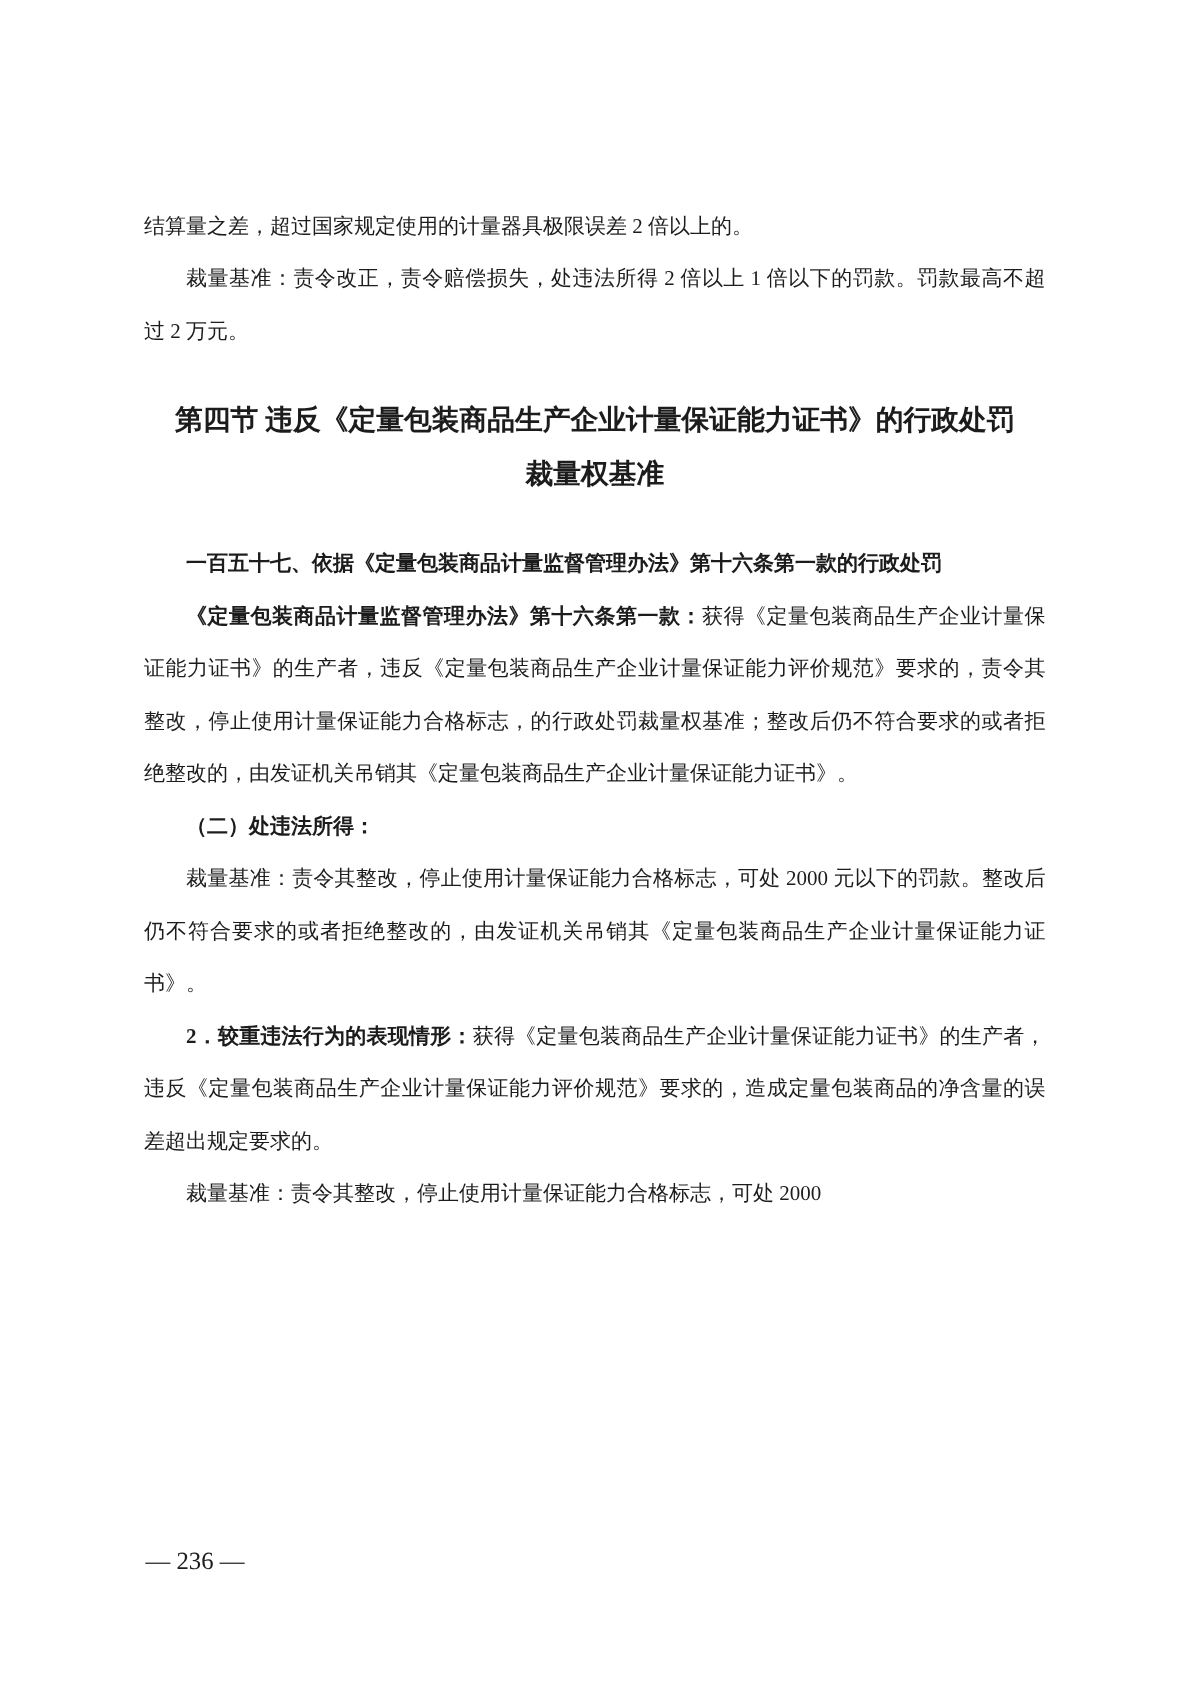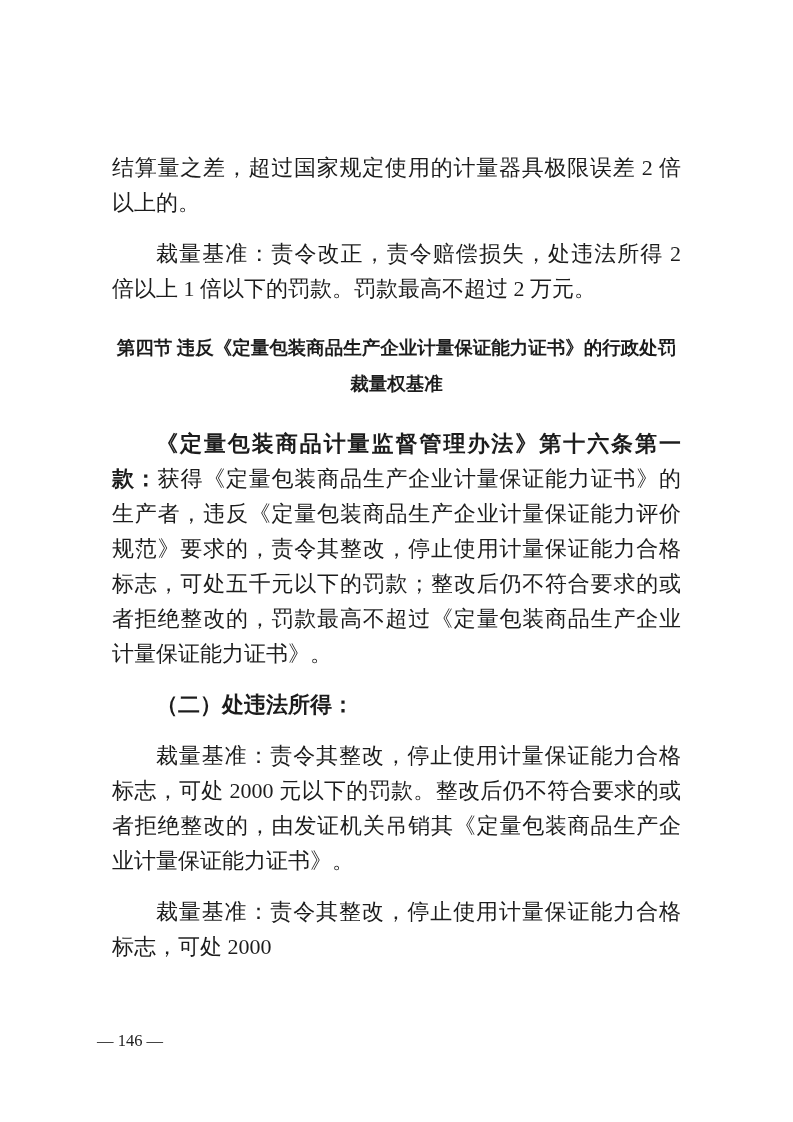--- a/index.html
+++ b/index.html
@@ -15,22 +15,22 @@
     font-family: "Liberation Serif", "DejaVu Serif", serif;
     color: #1c1c1c;
   }
   .content {
     position: absolute;
     left: 96px;
     top: 134px;
     width: 601px;
   }
   .para {
-    margin: 16px;
-    font-size: 22px;
+    margin: 0;
+    font-size: 14px;
     line-height: 35px;
     text-align: justify;
     text-indent: 2em;
     word-break: break-all;
   }
   .no-indent {
     text-indent: 0;
   }
   .bold {
     font-weight: 700;
@@ -57,29 +57,31 @@
 <body>
 
 <main class="content">
 
   <p class="para no-indent">结算量之差，超过国家规定使用的计量器具极限误差 2 倍以上的。</p>
 
   <p class="para">裁量基准：责令改正，责令赔偿损失，处违法所得 2 倍以上 1 倍以下的罚款。罚款最高不超过 2 万元。</p>
 
   <h2 class="section-heading">第四节 违反《定量包装商品生产企业计量保证能力证书》的行政处罚裁量权基准</h2>
 
+  <p class="para bold">一百五十七、依据《定量包装商品计量监督管理办法》第十六条第一款的行政处罚</p>
 
 
-  <p class="para"><span class="bold">《定量包装商品计量监督管理办法》第十六条第一款：</span><span>获得《定量包装商品生产企业计量保证能力证书》的生产者，违反《定量包装商品生产企业计量保证能力评价规范》要求的，责令其整改，停止使用计量保证能力合格标志，可处五千元以下的罚款；整改后仍不符合要求的或者拒绝整改的，罚款最高不超过《定量包装商品生产企业计量保证能力证书》。</span></p>
+  <p class="para"><span class="bold">《定量包装商品计量监督管理办法》第十六条第一款：</span><span>获得《定量包装商品生产企业计量保证能力证书》的生产者，违反《定量包装商品生产企业计量保证能力评价规范》要求的，责令其整改，停止使用计量保证能力合格标志，的行政处罚裁量权基准；整改后仍不符合要求的或者拒绝整改的，由发证机关吊销其《定量包装商品生产企业计量保证能力证书》。</span></p>
 
   <p class="para bold">（二）处违法所得：</p>
 
 
   <p class="para">裁量基准：责令其整改，停止使用计量保证能力合格标志，可处 2000 元以下的罚款。整改后仍不符合要求的或者拒绝整改的，由发证机关吊销其《定量包装商品生产企业计量保证能力证书》。</p>
 
+  <p class="para"><span class="bold">2．较重违法行为的表现情形：</span><span>获得《定量包装商品生产企业计量保证能力证书》的生产者，违反《定量包装商品生产企业计量保证能力评价规范》要求的，造成定量包装商品的净含量的误差超出规定要求的。</span></p>
 
   <p class="para">裁量基准：责令其整改，停止使用计量保证能力合格标志，可处 2000</p>
 
 </main>
 
 <footer class="page-footer">
-  <span>— 146 —</span>
+  <span>— 236 —</span>
 </footer>
 
 </body></html>

